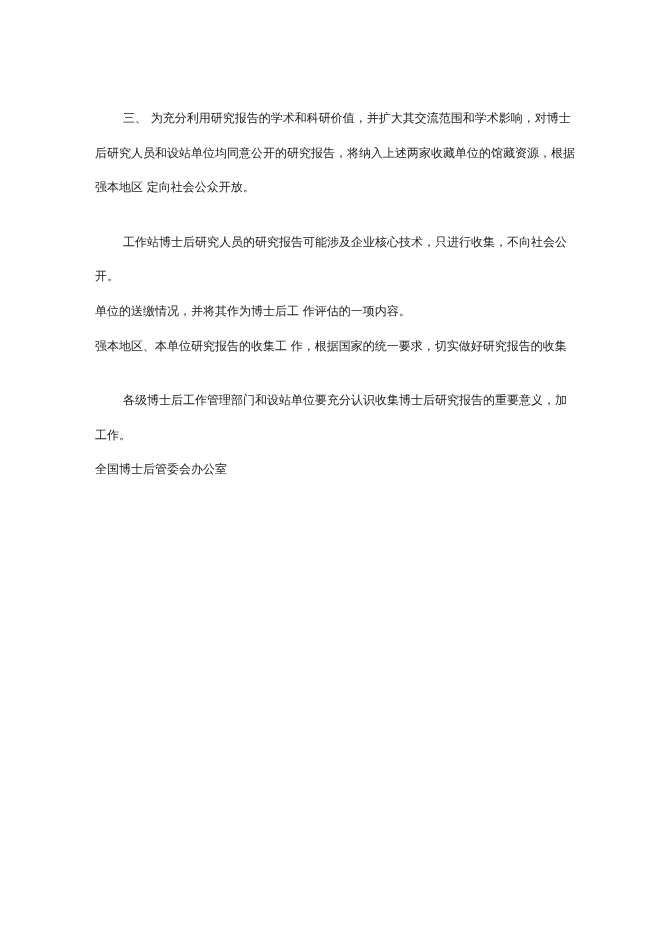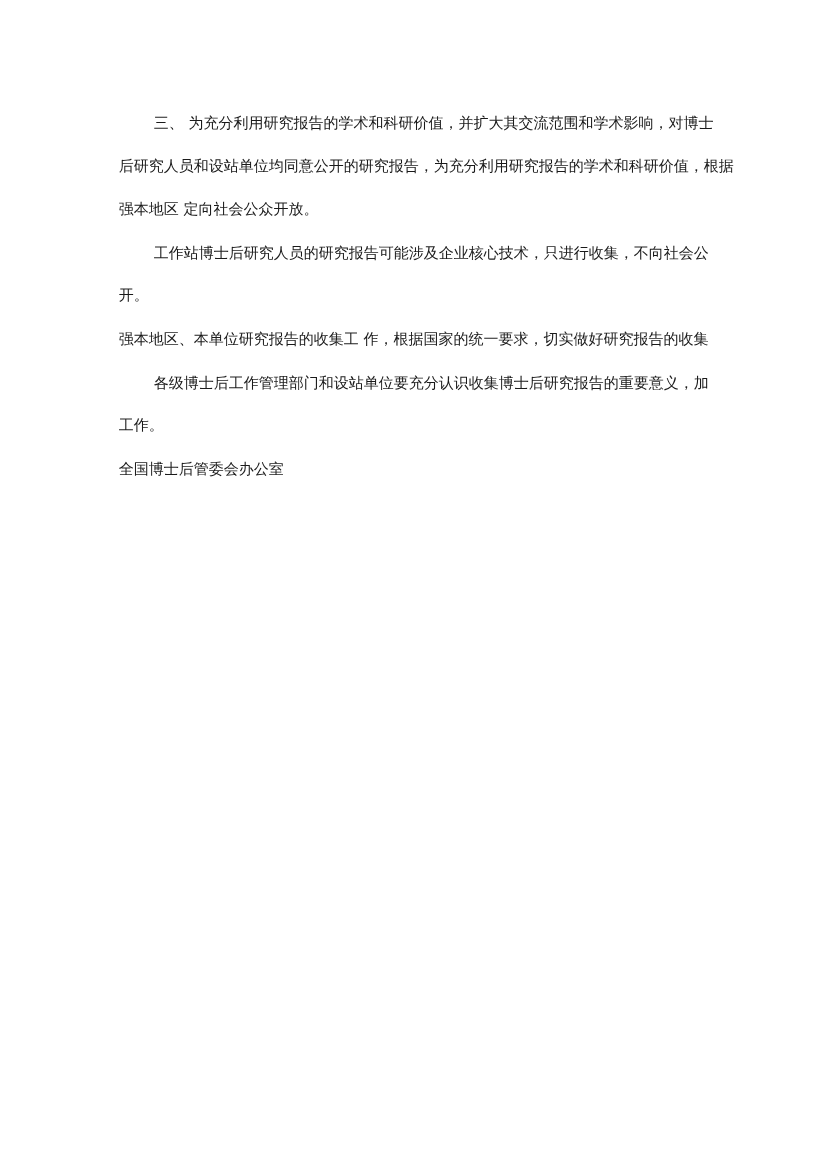--- a/index.html
+++ b/index.html
@@ -1,29 +1,30 @@
 <!DOCTYPE html>
 <html><head>
   <meta charset="utf-8">
   <style>
     html, body { margin: 0; padding: 0; background: #ffffff; }
     body { width: 662px; height: 936px; position: relative; overflow: hidden;
       font-family: "DejaVu Sans", "Liberation Sans", sans-serif; color: #1a1a1a; }
     .page { position: absolute; left: 95px; top: 86px; width: 468px; }
     .line { height: 34.6px; line-height: 24px; font-size: 12px; white-space: nowrap; letter-spacing: 0px; }
-    .indent { padding-left: 28px; }
+    .indent { padding-left: 28px; margin-top: 20px; }
     .right { }
     .just { text-align: justify; text-align-last: justify; }
   </style>
 </head>
 <body>
 
 <div class="page">
   <div class="line indent just">三、  为充分利用研究报告的学术和科研价值，并扩大其交流范围和学术影响，对博士</div>
-  <div class="line just">后研究人员和设站单位均同意公开的研究报告，为充分利用研究报告的学术和科研价值，根据</div>
+  <div class="line just">后研究人员和设站单位均同意公开的研究报告，将纳入上述两家收藏单位的馆藏资源，根据</div>
   <div class="line">强本地区  定向社会公众开放。</div>
   <div class="line indent just">工作站博士后研究人员的研究报告可能涉及企业核心技术，只进行收集，不向社会公</div>
   <div class="line">开。</div>
+  <div class="line">单位的送缴情况，并将其作为博士后工  作评估的一项内容。</div>
   <div class="line just">强本地区、本单位研究报告的收集工  作，根据国家的统一要求，切实做好研究报告的收集</div>
   <div class="line indent just">各级博士后工作管理部门和设站单位要充分认识收集博士后研究报告的重要意义，加</div>
   <div class="line">工作。</div>
   <div class="line right">全国博士后管委会办公室</div>
 </div>
 
 </body></html>

